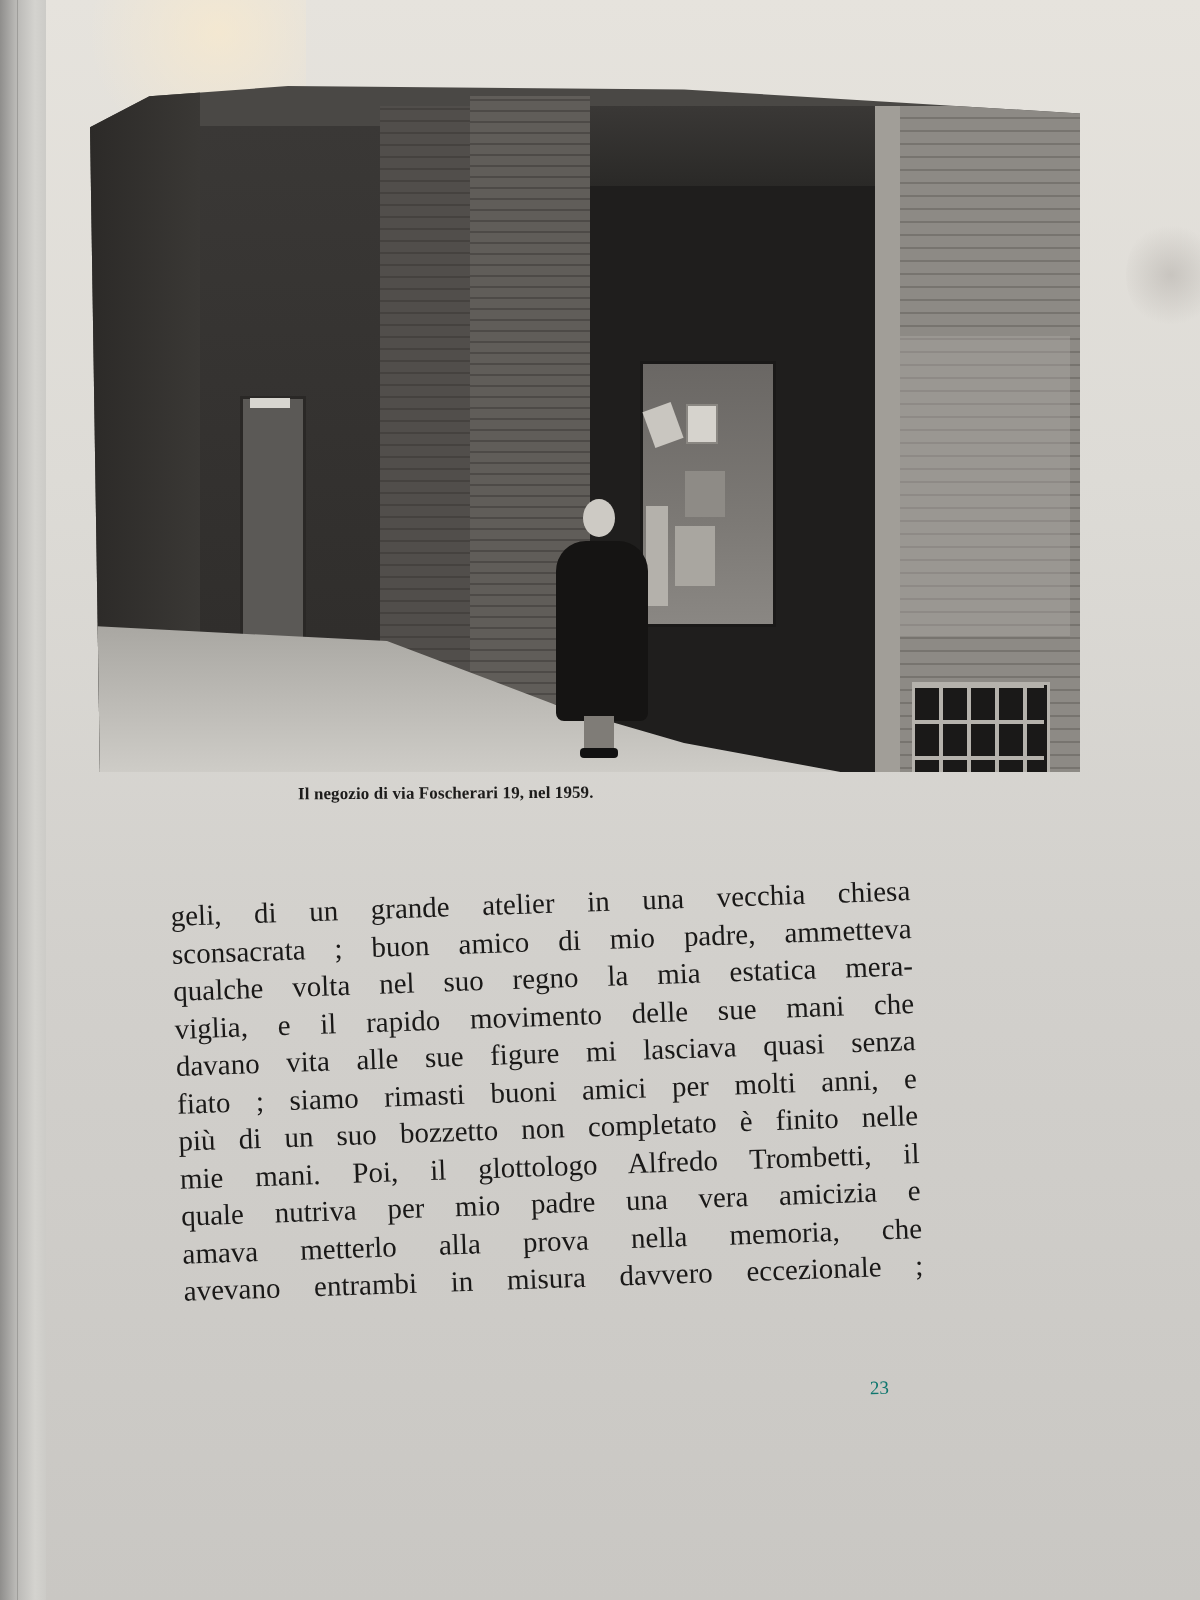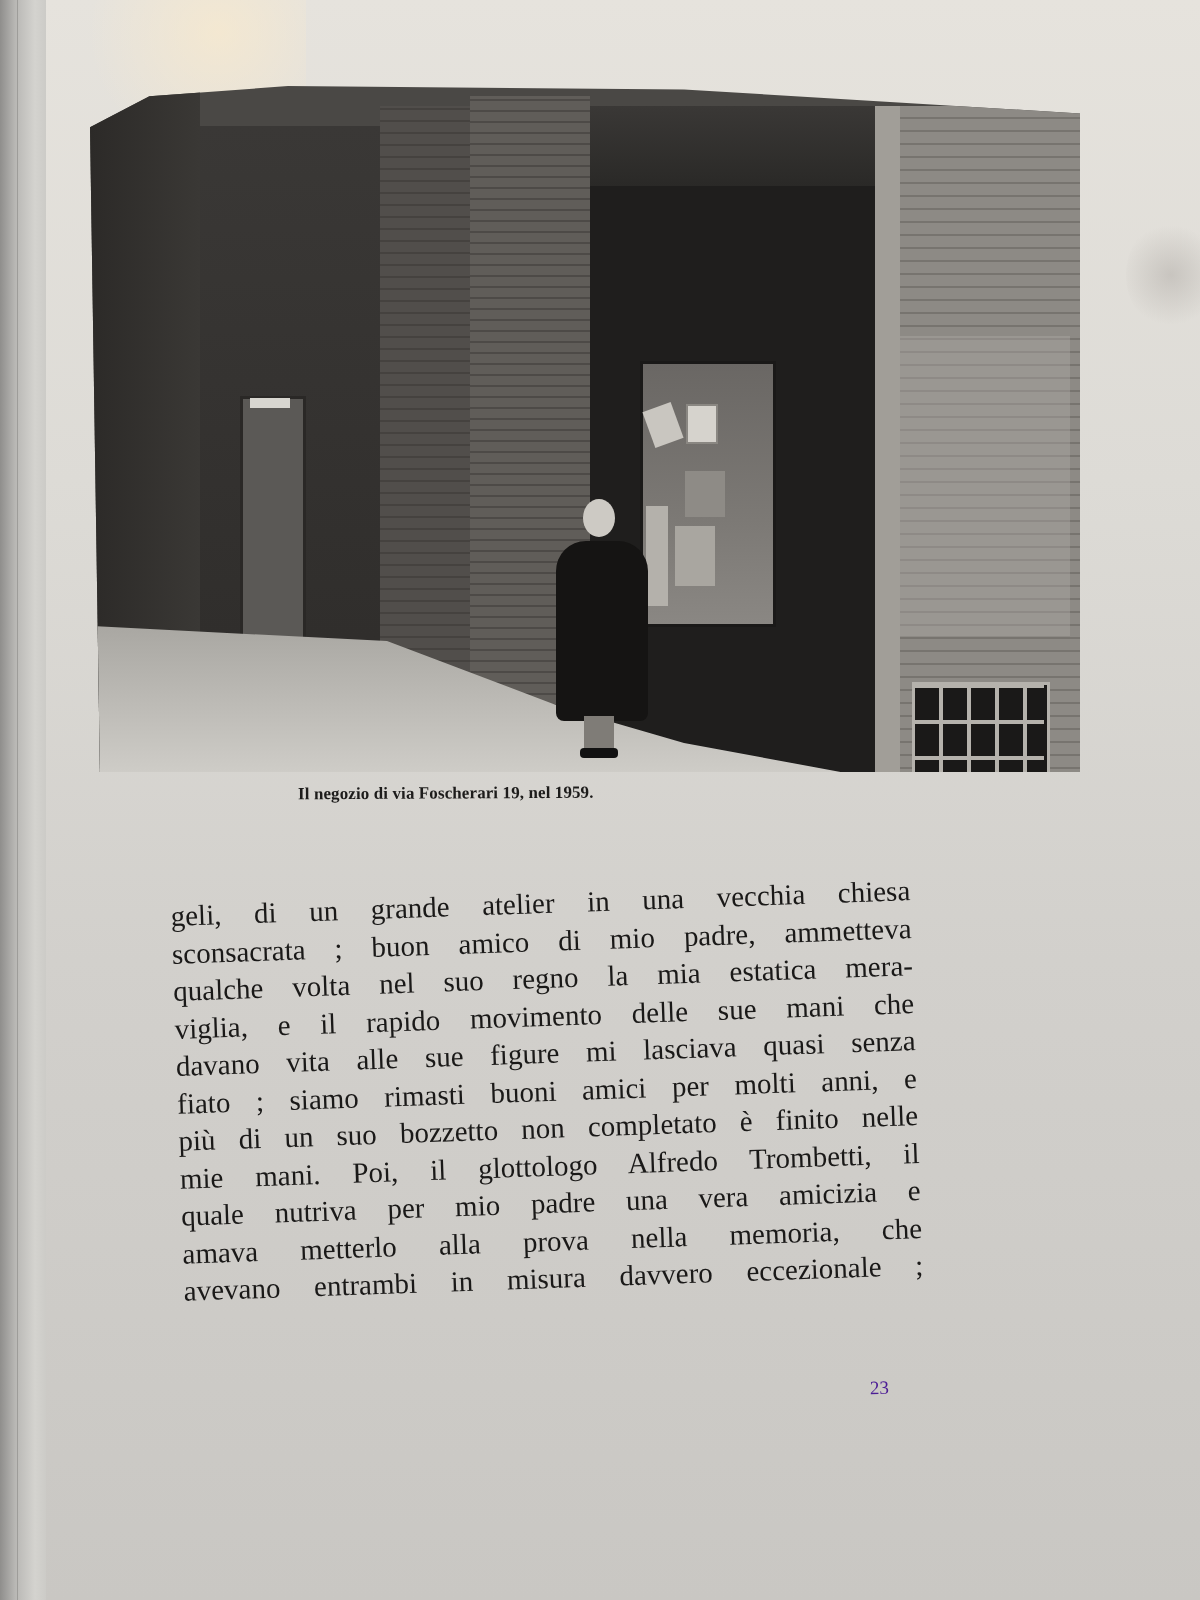--- a/index.html
+++ b/index.html
@@ -88,21 +88,21 @@
   .body-text {
     position:absolute; left:170px; top:898px; width:740px;
     transform:rotate(-2deg); transform-origin:left top;
   }
   .body-line {
     font-size:29px; line-height:37.5px; color:#1a1918;
     text-align:justify; text-align-last:justify; white-space:nowrap;
     height:37.5px;
   }
   .page-number {
-    position:absolute; left:870px; top:1377px; font-size:19px; color:#4c1d95;
+    position:absolute; left:870px; top:1377px; font-size:19px; color:#0f766e;
     transform:rotate(-1deg);
   }
 </style>
 </head>
 <body>
 
 <div class="gutter"></div>
 <div class="gutter-line"></div>
 
 <div class="page">

